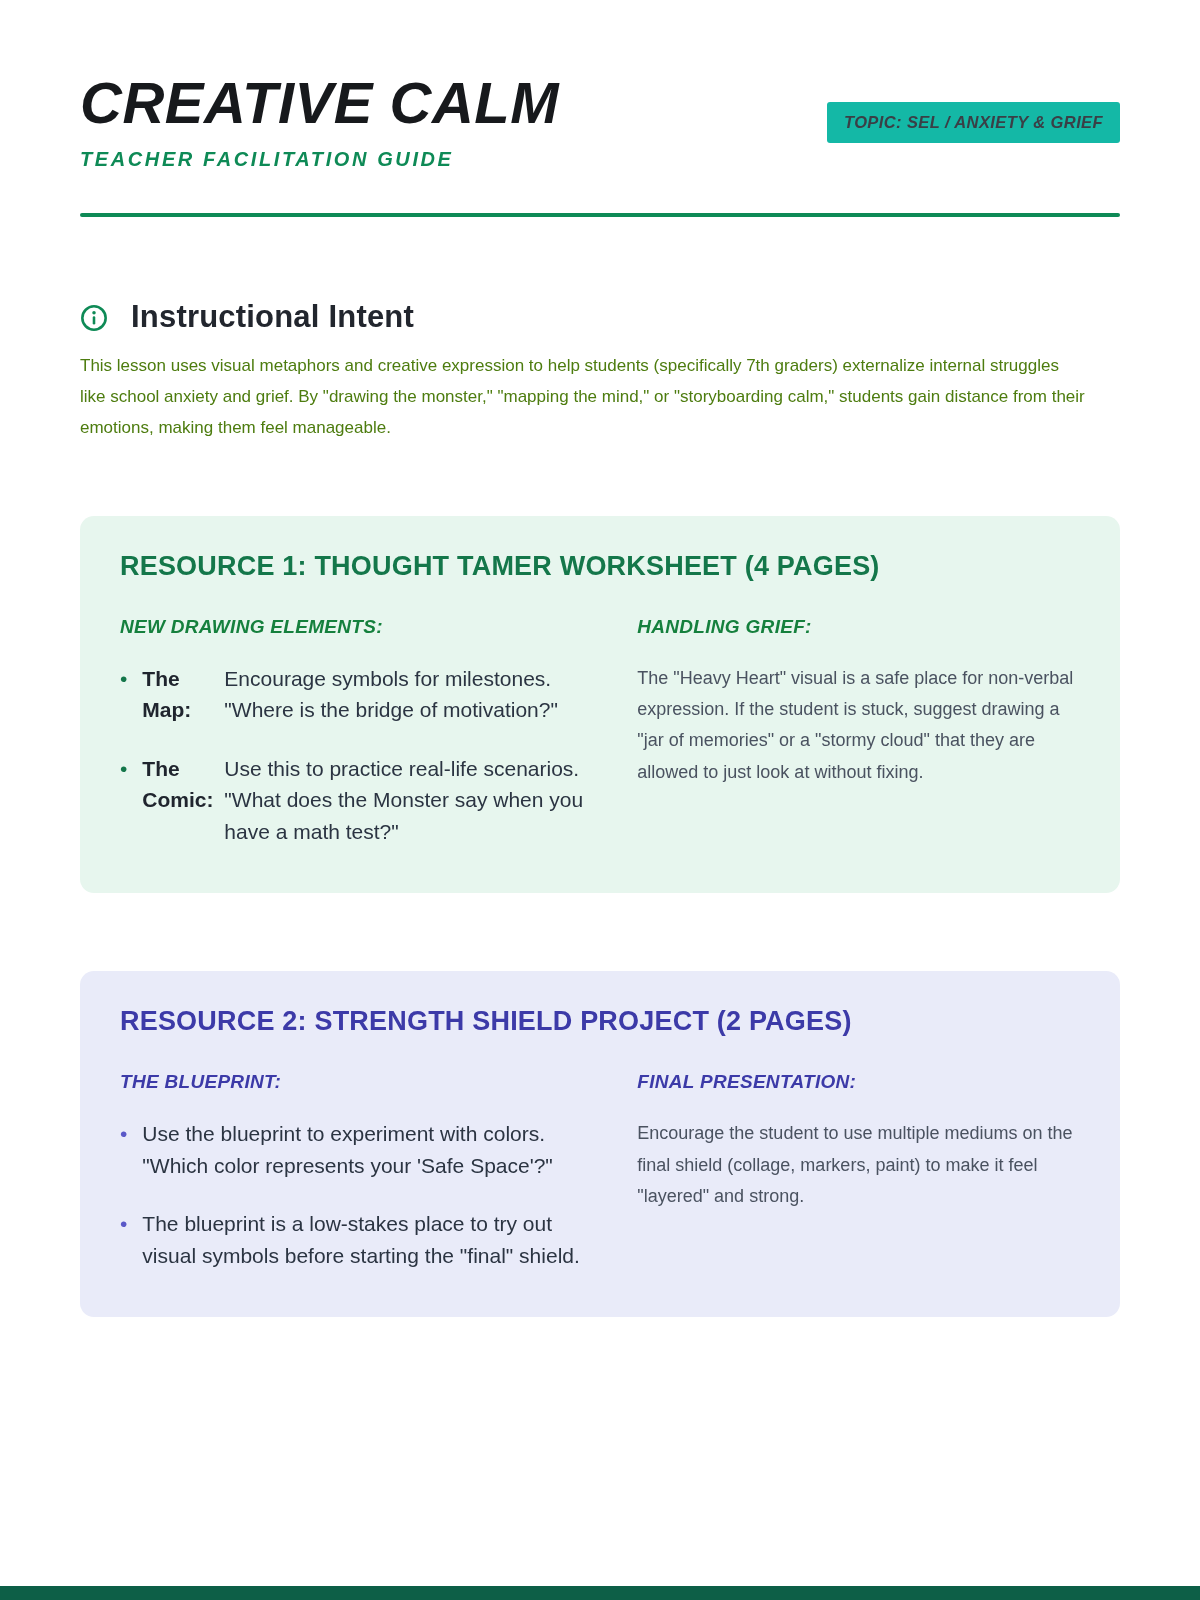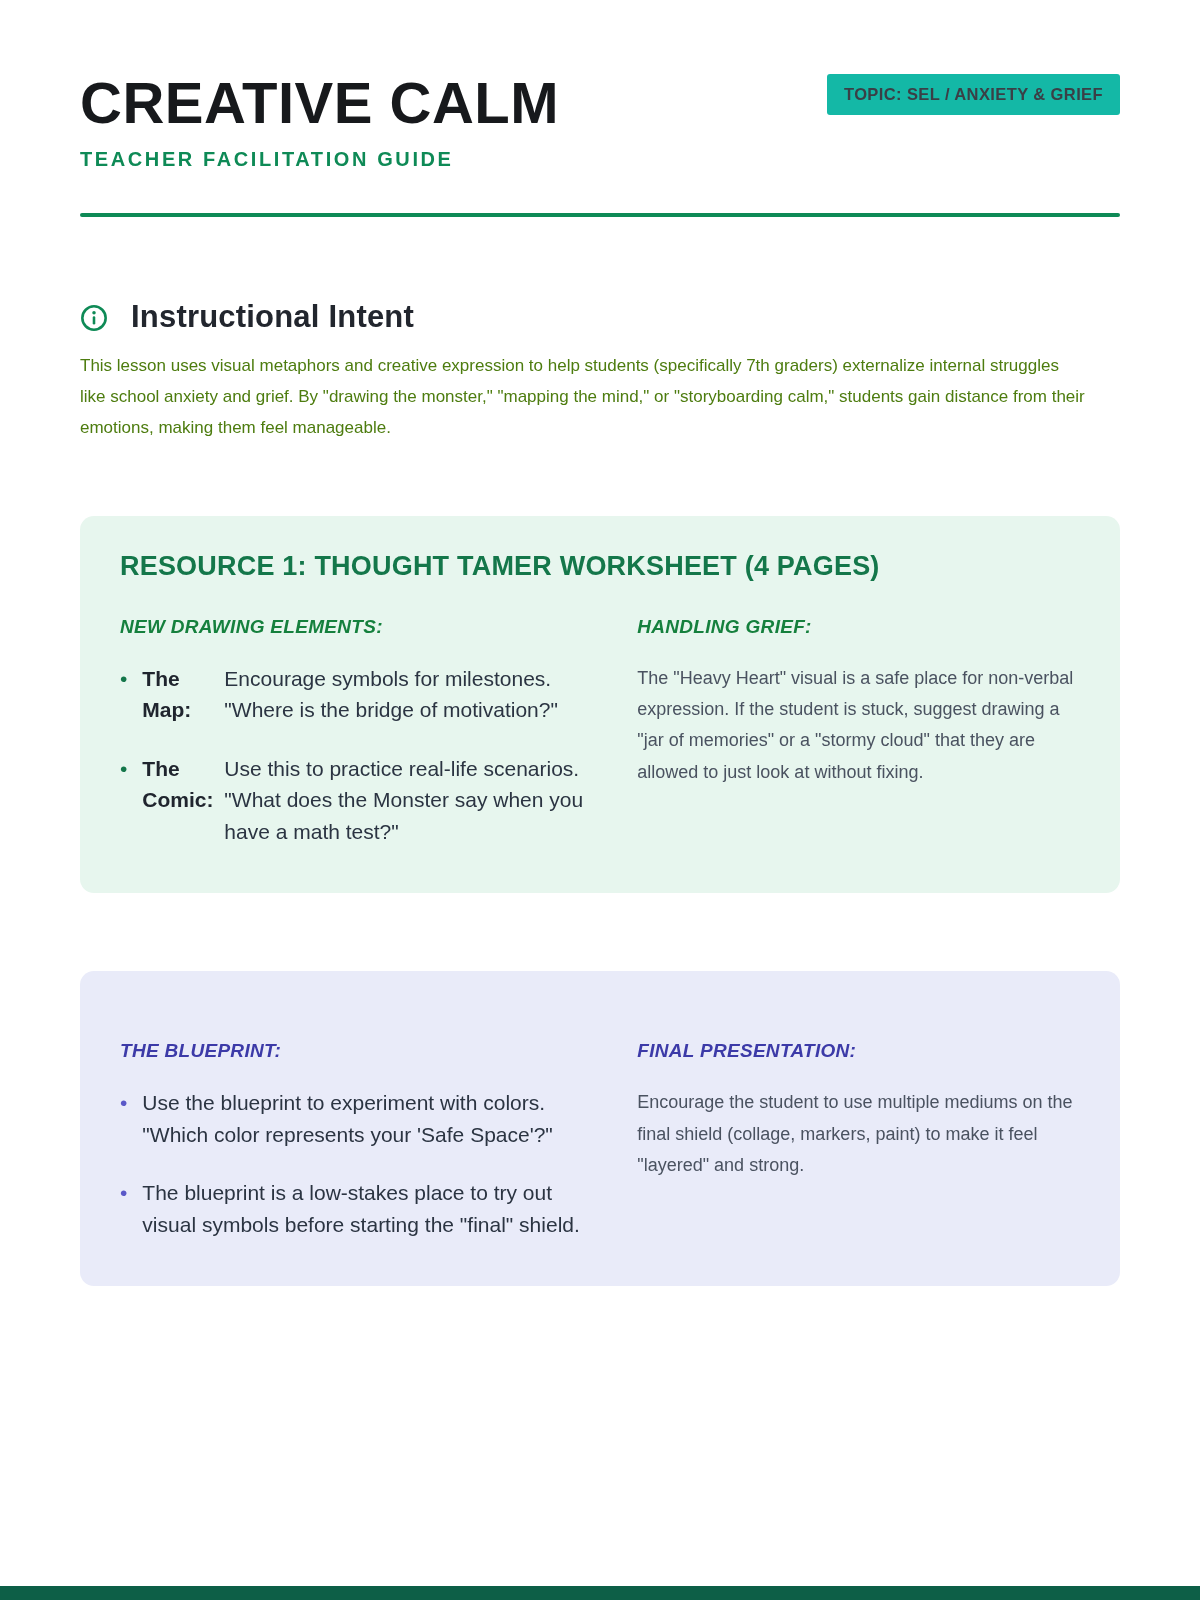--- a/index.html
+++ b/index.html
@@ -16,21 +16,22 @@
     margin: 0 auto;
     background: #ffffff;
     overflow: hidden;
   }
   .content { padding: 74px 80px 0 80px; }
 
   
   .header-row {
     display: flex;
     justify-content: space-between;
-    align-items: flex-start;
+    align-items: center;
+    font-style: italic;
   }
   .page-title {
     margin: 0;
     font-size: 58px;
     line-height: 1.0;
     font-weight: 800;
     letter-spacing: 0.5px;
     color: #17191c;
   }
   .page-subtitle {
@@ -194,20 +195,21 @@
           </div>
         </div>
         <div>
           <div class="col-heading">HANDLING GRIEF:</div>
           <div class="col-body">The "Heavy Heart" visual is a safe place for non-verbal expression. If the student is stuck, suggest drawing a "jar of memories" or a "stormy cloud" that they are allowed to just look at without fixing.</div>
         </div>
       </div>
     </div>
 
     <div class="card purple">
+      <h2 class="card-title">RESOURCE 2: STRENGTH SHIELD PROJECT (2 PAGES)</h2>
       <div class="card-cols">
         <div>
           <div class="col-heading">THE BLUEPRINT:</div>
           <div class="list-item">
             <span class="bullet-dot">•</span>
             <span class="item-text">Use the blueprint to experiment with colors. "Which color represents your 'Safe Space'?"</span>
           </div>
           <div class="list-item">
             <span class="bullet-dot">•</span>
             <span class="item-text">The blueprint is a low-stakes place to try out visual symbols before starting the "final" shield.</span>

